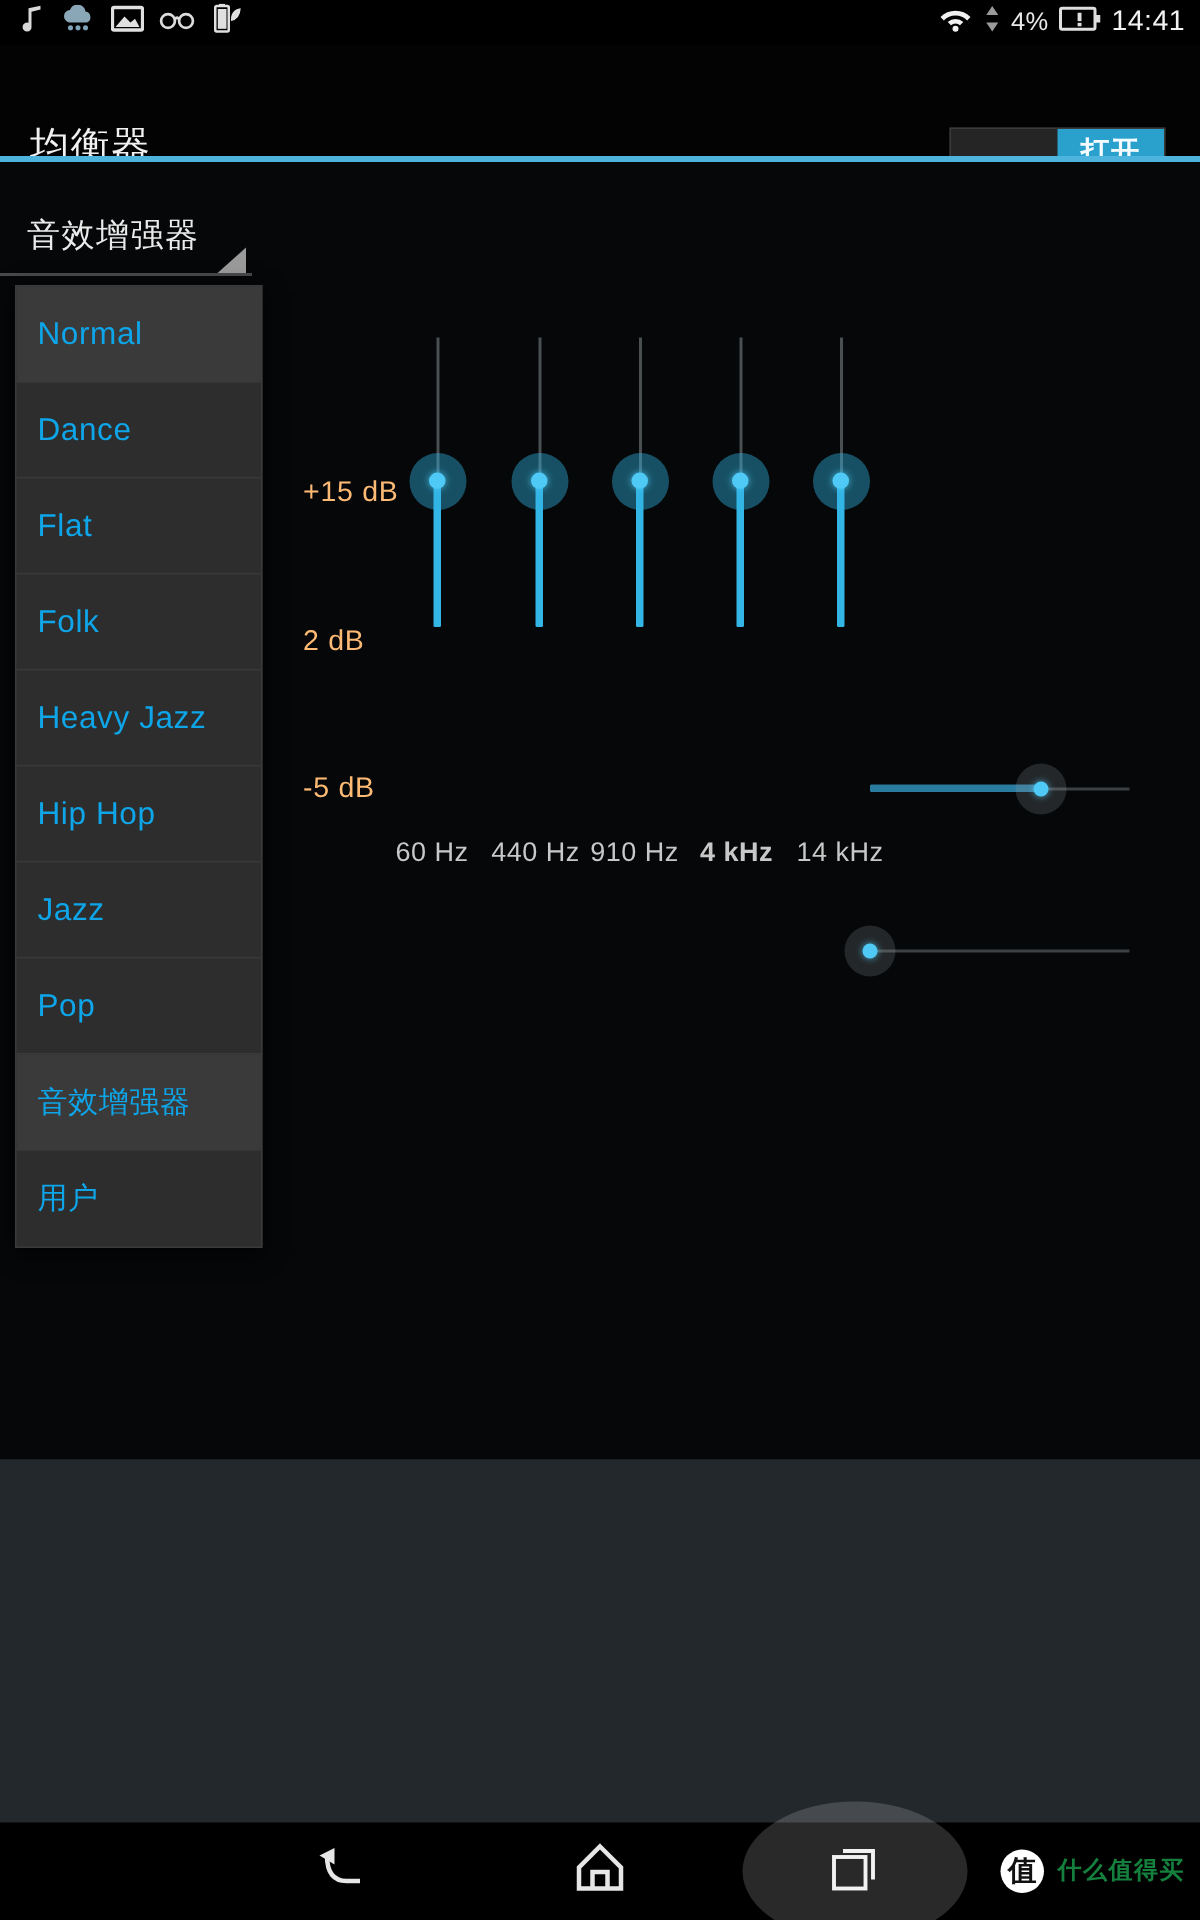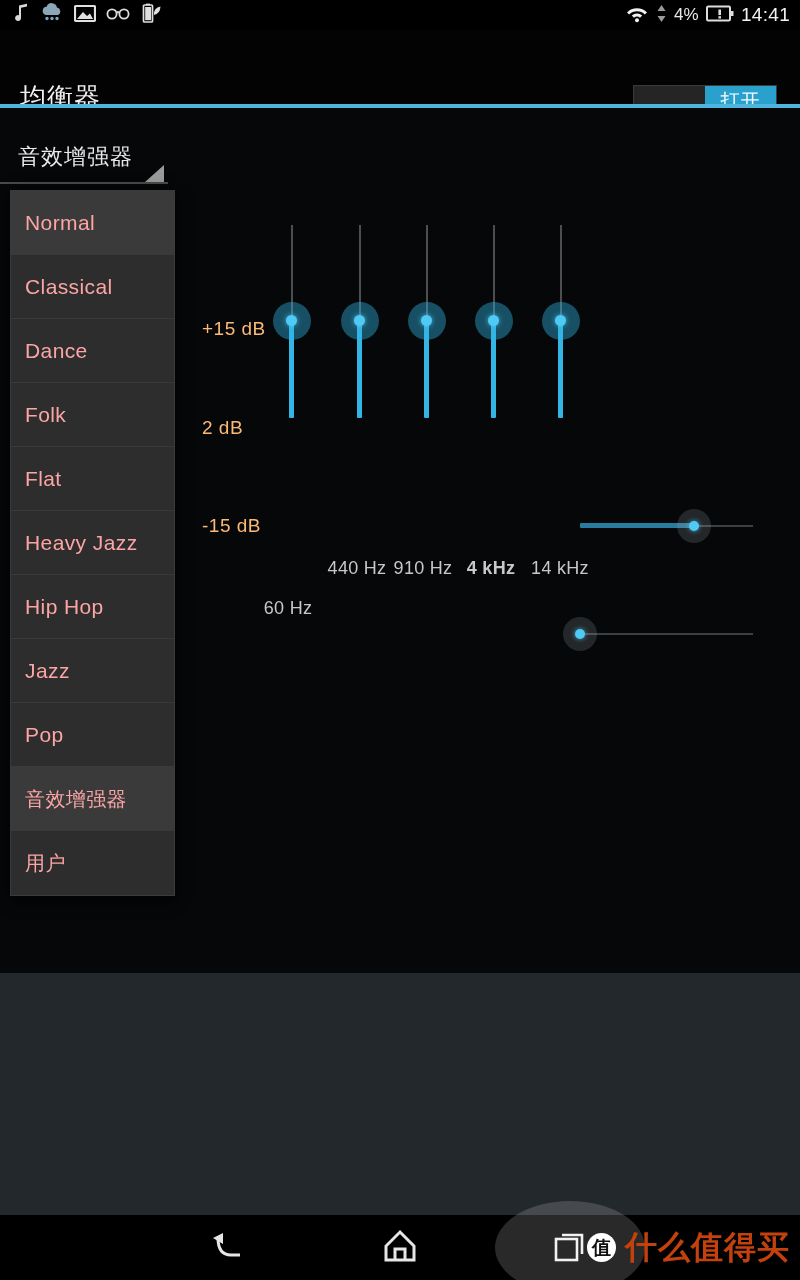--- a/index.html
+++ b/index.html
@@ -32,20 +32,21 @@
   .ab-title{
     position:absolute;left:20px;top:50px;
     font-size:26px;color:#f1f1f1;letter-spacing:1px;
   }
   .toggle{
     position:absolute;right:23px;top:55px;
     width:142px;height:30px;
     background:#222;
     border:1px solid #3a3a3a;
     display:flex;
+    font-weight:bold;
   }
   .toggle-off{flex:1;background:#252525;}
   .toggle-on{
     flex:1;background:#2aa0cc;display:flex;align-items:center;justify-content:center;
     color:#f4fbff;font-size:19px;letter-spacing:1px;
   }
   .ab-divider{
     position:absolute;left:0;top:104px;width:800px;height:4px;background:#4cb4dd;
   }
 
@@ -115,21 +116,21 @@
   .dropdown{
     position:absolute;left:10px;top:190px;width:163px;
     background:#2d2d2d;
     border:1px solid #3b3b3b;
     box-shadow:0 4px 14px rgba(0,0,0,.75);
     z-index:20;
   }
   .dd-item{
     height:64px;line-height:64px;
     padding-left:14px;
-    color:#fca5a5;font-size:21px;letter-spacing:.4px;
+    color:#0ea5e9;font-size:21px;letter-spacing:.4px;
     border-bottom:1px solid #3a3a3a;
     box-sizing:border-box;
     white-space:nowrap;
   }
   .dd-item.sel{background:#3a3a3a;}
   .dd-item:last-child{border-bottom:none;}
   .dd-item.cjk{font-size:20px;}
 
   
   .lowerarea{
@@ -152,21 +153,21 @@
     background:rgba(255,255,255,.16);
   }
   .watermark{
     position:absolute;right:10px;top:0;height:65px;display:flex;align-items:center;gap:9px;
   }
   .wm-badge{
     width:29px;height:29px;border-radius:50%;background:#fff;
     display:flex;align-items:center;justify-content:center;
     color:#111;font-size:19px;font-weight:bold;line-height:1;
   }
-  .wm-text{color:#c2410c;font-size:32px;font-weight:bold;letter-spacing:1px;}
+  .wm-text{color:#15803d;font-size:16px;font-weight:bold;letter-spacing:1px;}
 </style>
 </head>
 <body>
 
 <div class="screen">
 
   <div class="statusbar">
     <div class="sb-left">
       <span class="sb-icon">
         <svg width="18" height="20" viewBox="0 0 18 20">
@@ -242,21 +243,21 @@
   <div class="eqpanel">
 
     <div class="spinner">
       <div class="spinner-label">音效增强器</div>
       <div class="spinner-underline"></div>
       <div class="spinner-caret"></div>
     </div>
 
     <div class="db-label db-plus">+15 dB</div>
     <div class="db-label db-zero">2 dB</div>
-    <div class="db-label db-minus">-15 dB</div>
+    <div class="db-label db-minus">-5 dB</div>
 
     <div class="vslider" style="left:262px;top:117px;height:193px;">
       <div class="v-track"></div>
       <div class="v-fill" style="top:96px;height:97px;"></div>
       <div class="v-thumb-halo" style="top:77px;"></div>
       <div class="v-thumb-dot" style="top:90px;"></div>
     </div>
 
     <div class="vslider" style="left:330px;top:117px;height:193px;">
       <div class="v-track"></div>
@@ -279,21 +280,21 @@
       <div class="v-thumb-dot" style="top:90px;"></div>
     </div>
 
     <div class="vslider" style="left:531px;top:117px;height:193px;">
       <div class="v-track"></div>
       <div class="v-fill" style="top:96px;height:97px;"></div>
       <div class="v-thumb-halo" style="top:77px;"></div>
       <div class="v-thumb-dot" style="top:90px;"></div>
     </div>
 
-    <div class="freq-label" style="left:233px;margin-top:40px;">60 Hz</div>
+    <div class="freq-label" style="left:233px;">60 Hz</div>
     <div class="freq-label" style="left:302px;">440 Hz</div>
     <div class="freq-label" style="left:368px;">910 Hz</div>
     <div class="freq-label" style="left:436px;font-weight:bold;">4 kHz</div>
     <div class="freq-label" style="left:505px;">14 kHz</div>
 
     <div class="hslider" style="left:580px;top:398px;width:173px;">
       <div class="h-track"></div>
       <div class="h-fill" style="width:114px;"></div>
       <div class="h-thumb-halo" style="left:97px;"></div>
       <div class="h-thumb-dot" style="left:109px;"></div>
@@ -302,24 +303,23 @@
     <div class="hslider" style="left:580px;top:506px;width:173px;">
       <div class="h-track"></div>
       <div class="h-fill" style="width:0px;"></div>
       <div class="h-thumb-halo" style="left:-17px;"></div>
       <div class="h-thumb-dot" style="left:-5px;"></div>
     </div>
   </div>
 
   <div class="dropdown">
     <div class="dd-item sel">Normal</div>
-    <div class="dd-item">Classical</div>
     <div class="dd-item">Dance</div>
+    <div class="dd-item">Flat</div>
     <div class="dd-item">Folk</div>
-    <div class="dd-item">Flat</div>
     <div class="dd-item">Heavy Jazz</div>
     <div class="dd-item">Hip Hop</div>
     <div class="dd-item">Jazz</div>
     <div class="dd-item">Pop</div>
     <div class="dd-item cjk sel">音效增强器</div>
     <div class="dd-item cjk">用户</div>
   </div>
 
   <div class="lowerarea"></div>
 

